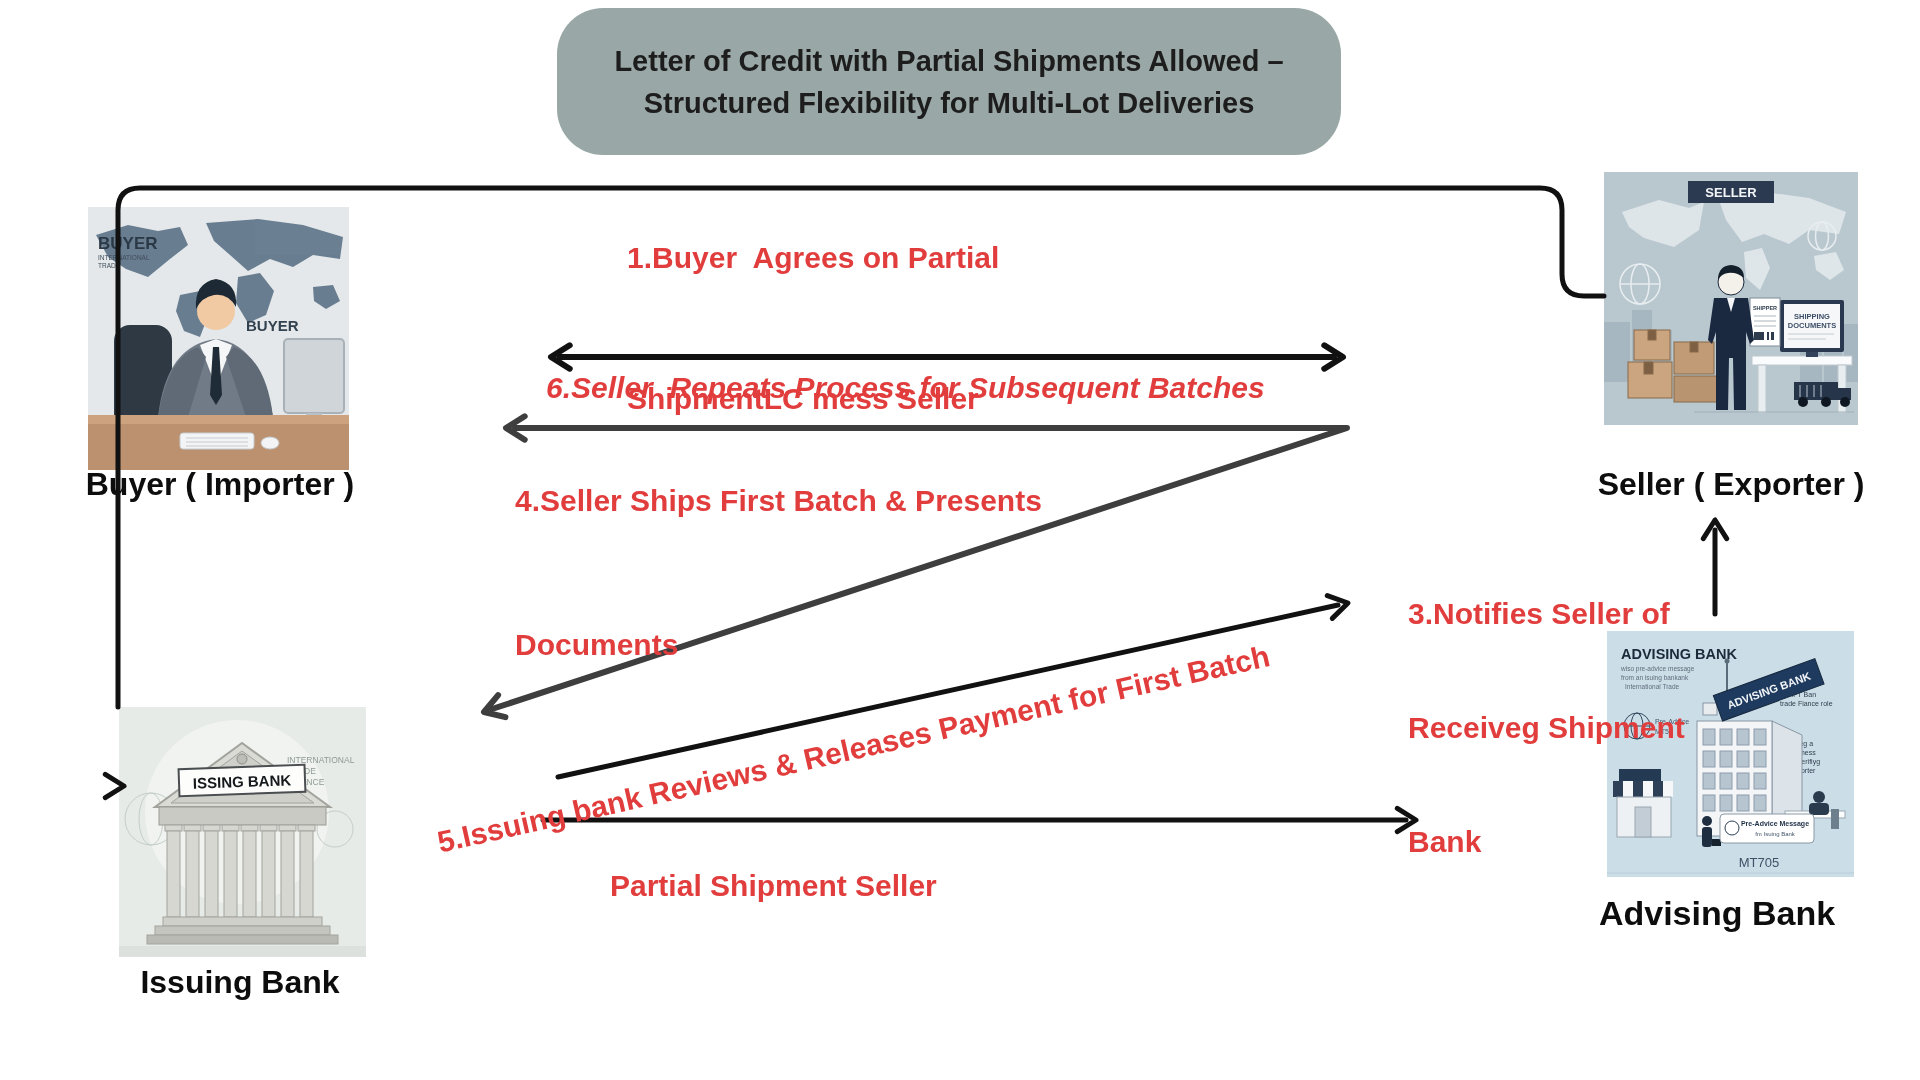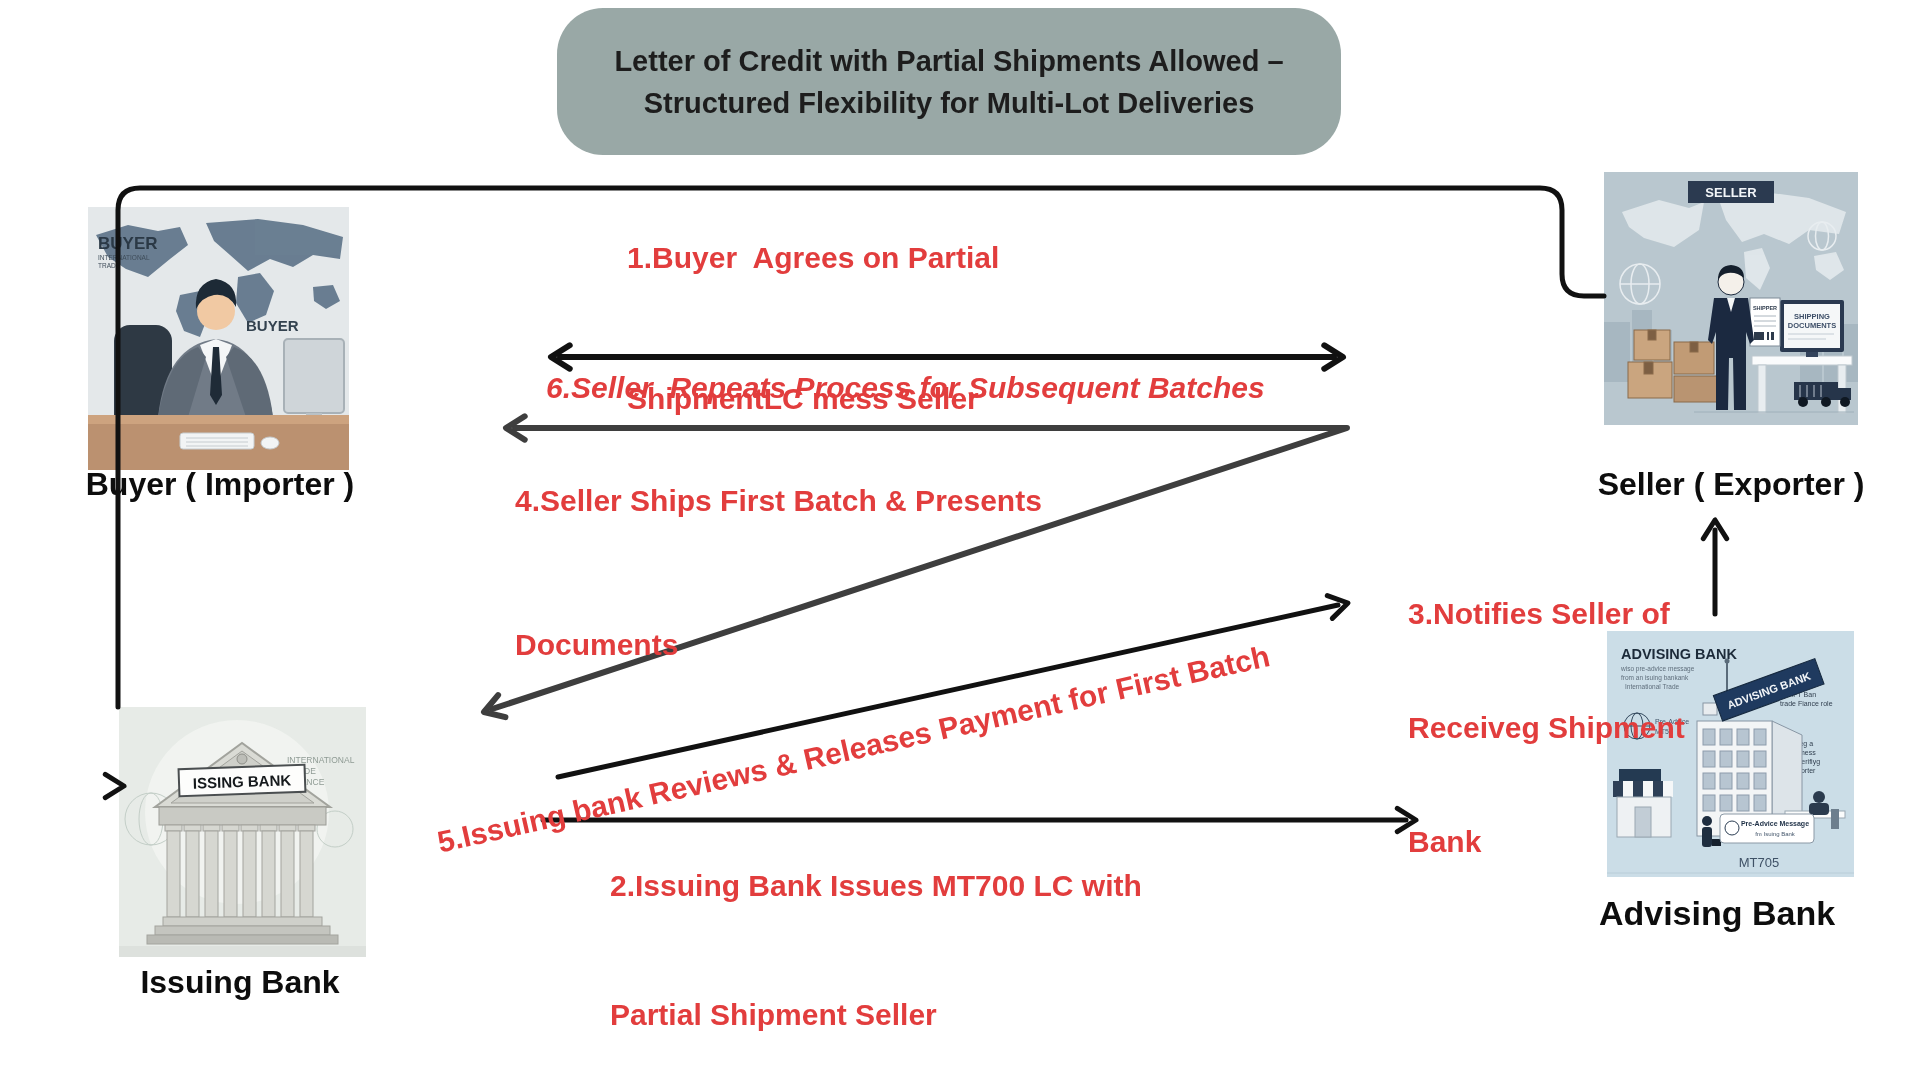--- a/index.html
+++ b/index.html
@@ -367,21 +367,20 @@
     <span>6.Seller  Repeats Process for Subsequent Batches</span>
   </div>
   <div class="step" id="s4">
     <span>4.Seller Ships First Batch &amp; Presents</span>
     <span>Documents</span>
   </div>
   <div class="step" id="s5">
     <span>5.Issuing bank Reviews &amp; Releases Payment for First Batch</span>
   </div>
   <div class="step" id="s2">
-    <span>2.Issuing Bank Issues MT700 LC with</span>
     <span>Partial Shipment Seller</span>
   </div>
   <div class="step" id="s3">
     <span>3.Notifies Seller of</span>
     <span>Receiveg Shipment</span>
     <span>Bank</span>
   </div>
 
 </div>
 

